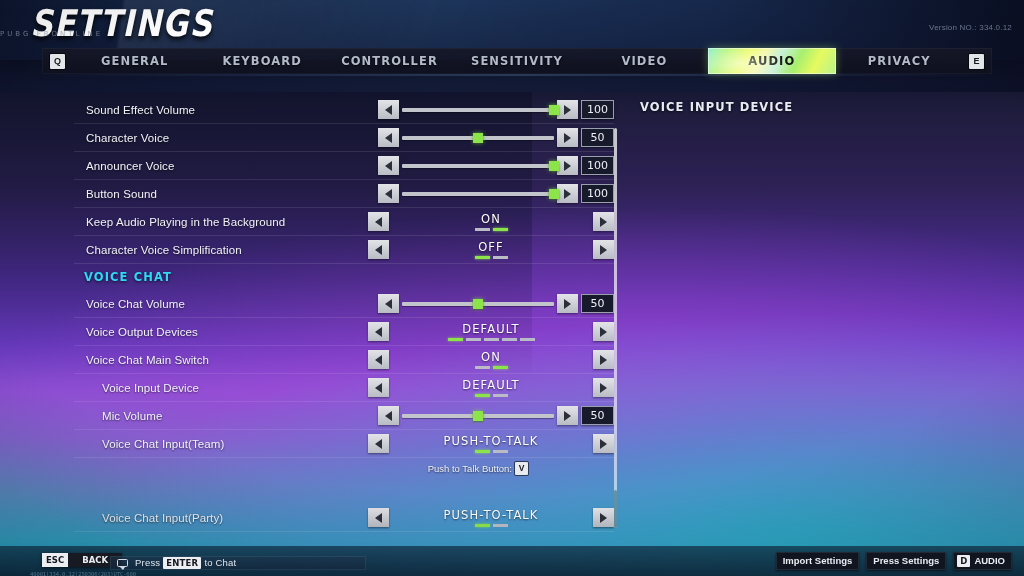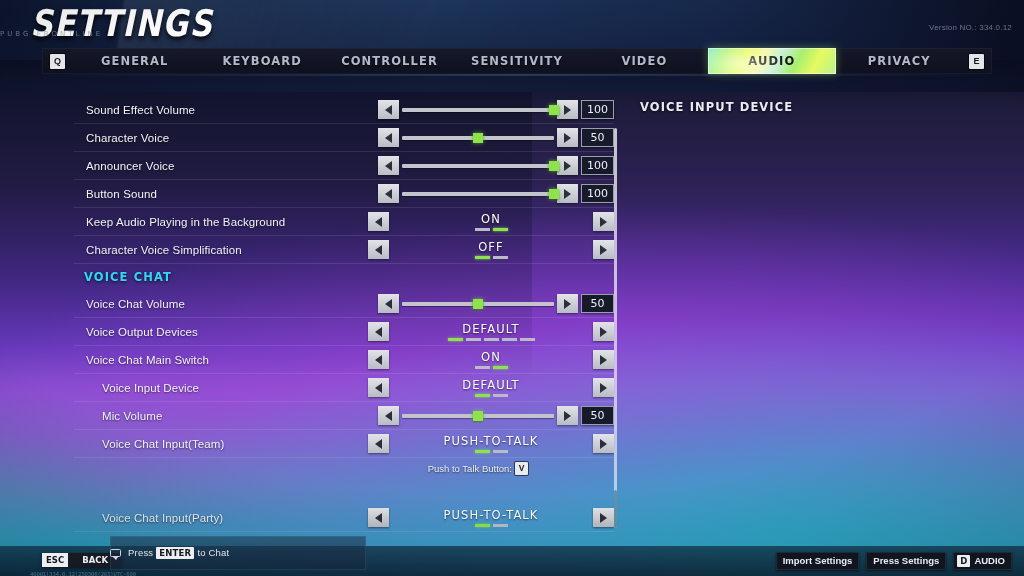--- a/index.html
+++ b/index.html
@@ -235,23 +235,23 @@
   }
   .esc-k {
     background:#eceef2; color:#15181f; font-size:8.5px; font-weight:bold;
     padding:0 4px; line-height:14px; font-family:"DejaVu Sans", sans-serif;
   }
   .esc-l {
     background:#171a22; color:#eceef2; font-size:8.5px; font-weight:bold;
     padding:0 14px; line-height:14px; font-family:"DejaVu Sans", sans-serif;
   }
   .chatbar {
-    position:absolute; left:110px; bottom:6px; width:256px; height:34px;
+    position:absolute; left:110px; bottom:6px; width:256px; height:14px;
     background:linear-gradient(180deg, rgba(30,52,76,0.55) 0%, rgba(20,38,60,0.65) 100%);
-    display:flex; align-items:center; 
+    display:flex; align-items:center; padding-left:7px;
     box-shadow:inset 0 0 0 1px rgba(140,180,210,0.12);
   }
   .chat-icon {
     width:11px; height:8px; border:1.2px solid #cfd8e2; border-radius:1.5px;
     position:relative; margin-right:7px; flex:0 0 11px;
   }
   .chat-icon::after{
     content:""; position:absolute; left:2px; bottom:-3.5px;
     border-left:3px solid transparent; border-right:2px solid transparent;
     border-top:3.5px solid #cfd8e2;

